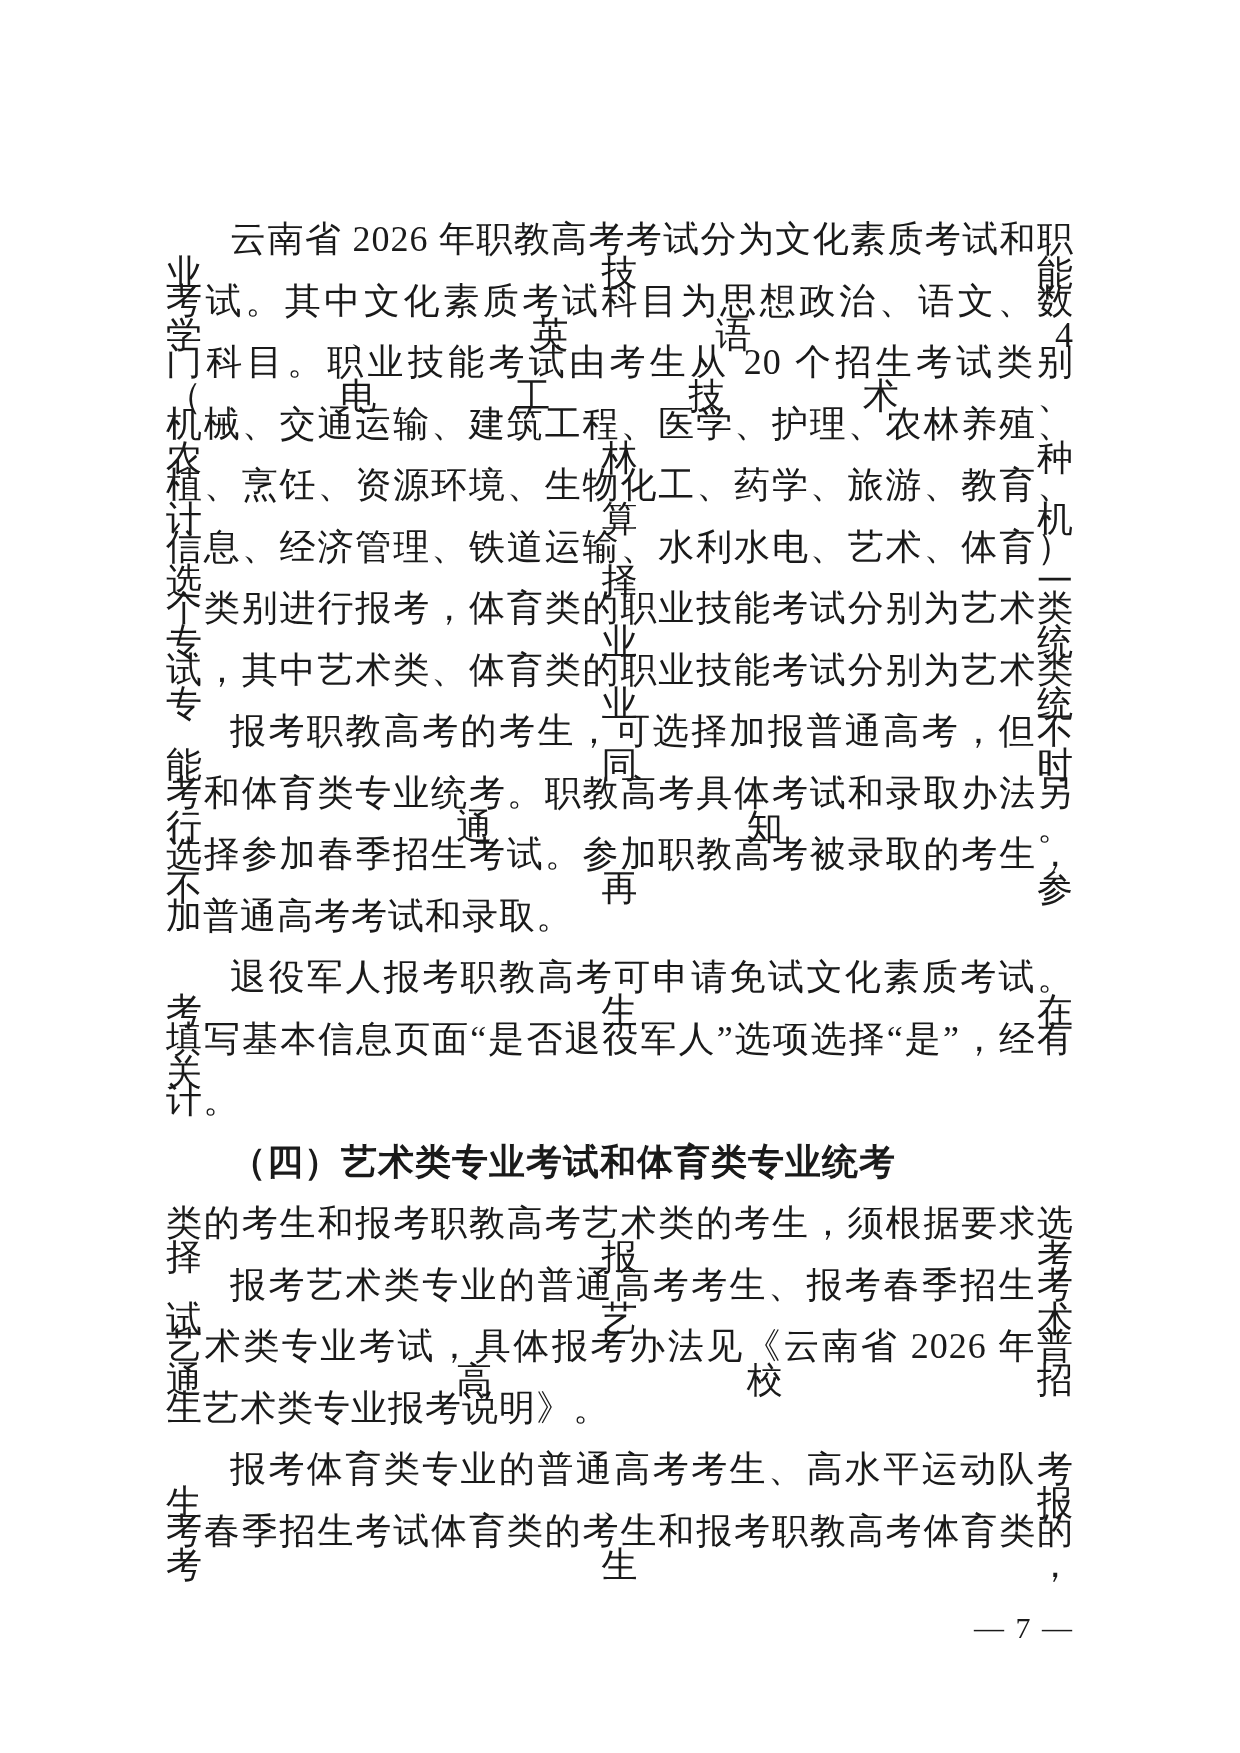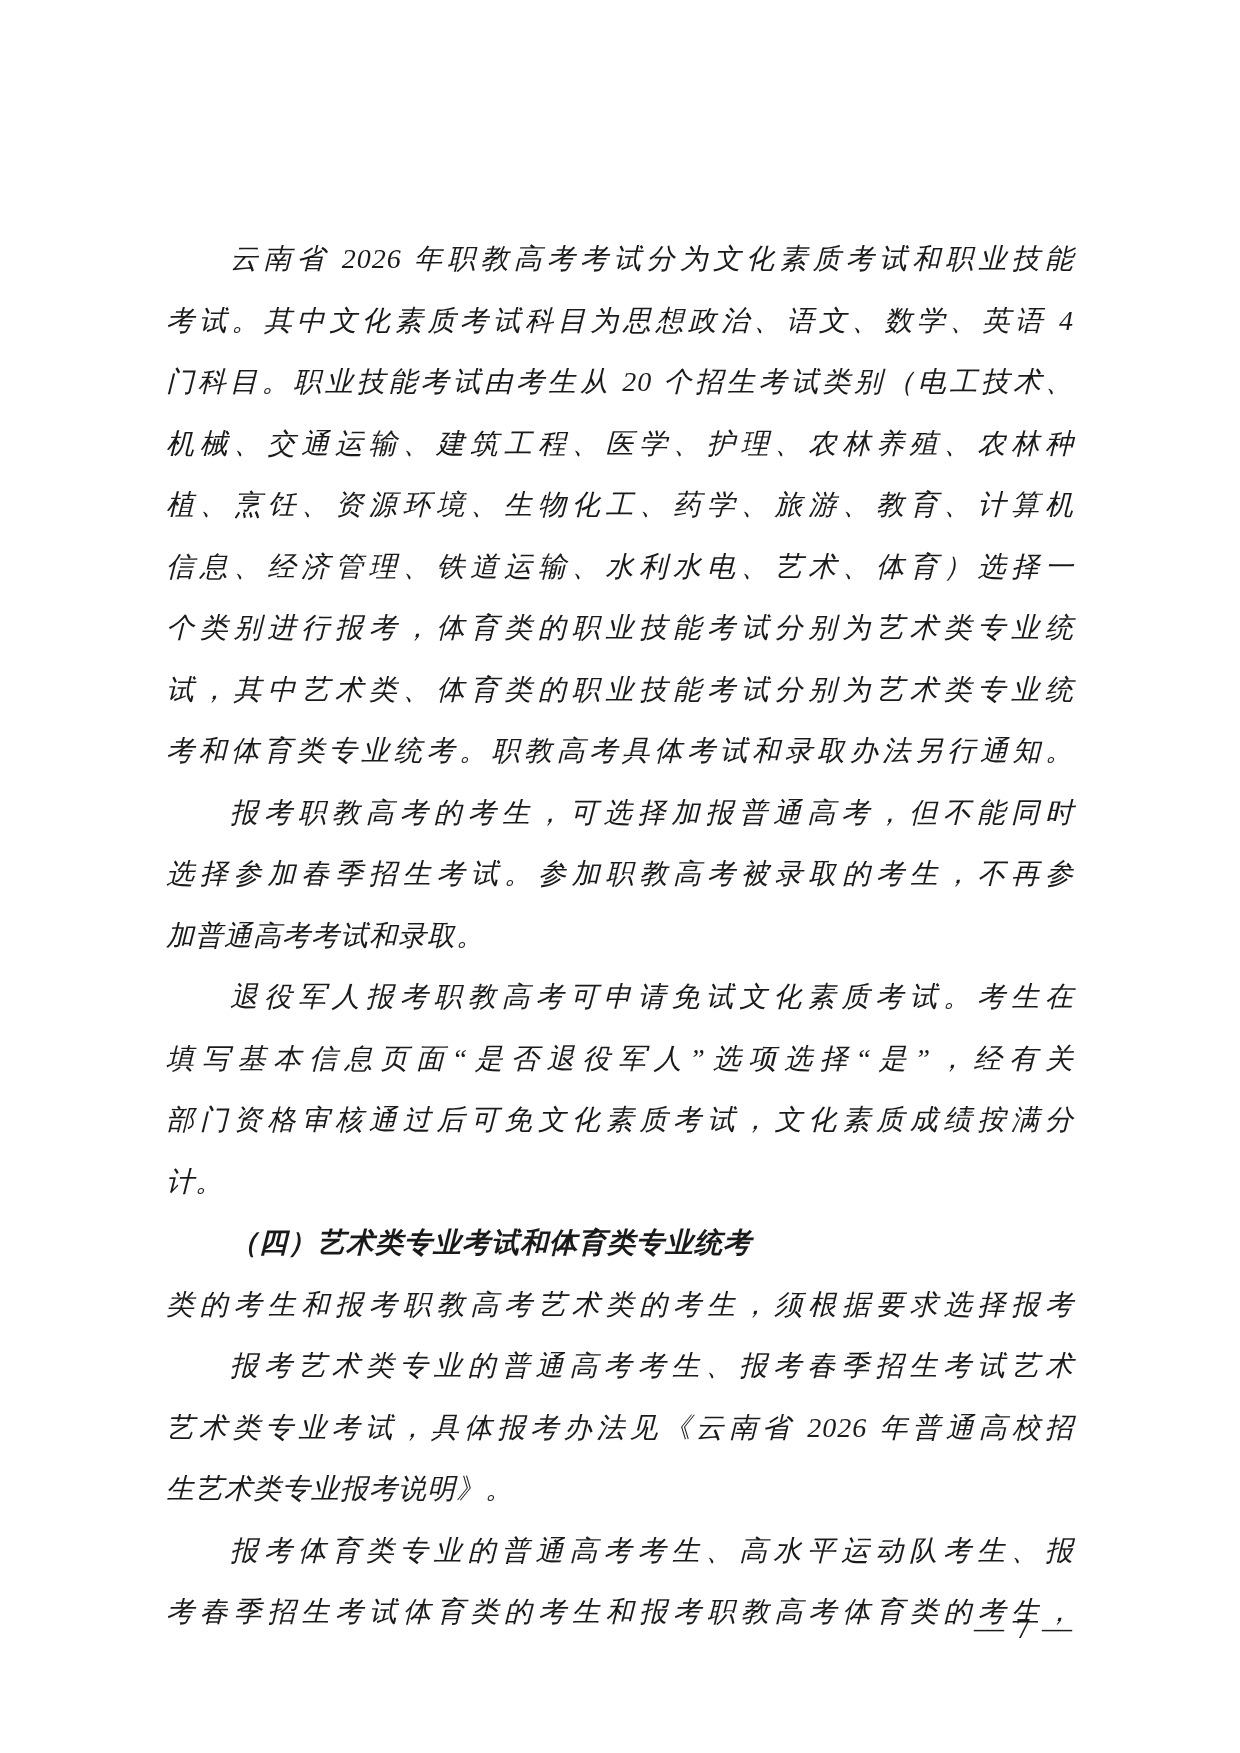--- a/index.html
+++ b/index.html
@@ -17,28 +17,27 @@
     color: #1a1a1a;
   }
   .text-block {
     position: absolute;
     left: 166px;
     top: 222px;
     width: 908px;
   }
   .line {
     height: 61.5px;
-    line-height: 73px;
-    font-size: 28px;
+    line-height: 34px;
+    font-size: 36px;
     letter-spacing: 1px;
     text-align: justify;
     text-align-last: justify;
     white-space: normal;
     overflow: visible;
-    font-style: italic;
   }
   .line.indent {
     text-indent: 64px;
   }
   .line.short {
     text-align: right;
     text-align-last: left;
   }
   .line.bold {
     font-weight: 700;
@@ -62,27 +61,26 @@
 <div class="page">
   <div class="text-block">
     <div class="line indent">云南省 2026 年职教高考考试分为文化素质考试和职业技能</div>
     <div class="line">考试。其中文化素质考试科目为思想政治、语文、数学、英语 4</div>
     <div class="line">门科目。职业技能考试由考生从 20 个招生考试类别（电工技术、</div>
     <div class="line">机械、交通运输、建筑工程、医学、护理、农林养殖、农林种</div>
     <div class="line">植、烹饪、资源环境、生物化工、药学、旅游、教育、计算机</div>
     <div class="line">信息、经济管理、铁道运输、水利水电、艺术、体育）选择一</div>
     <div class="line">个类别进行报考，体育类的职业技能考试分别为艺术类专业统</div>
     <div class="line">试，其中艺术类、体育类的职业技能考试分别为艺术类专业统</div>
+    <div class="line indent">报考职教高考的考生，可选择加报普通高考，但不能同时</div>
     <div class="line">考和体育类专业统考。职教高考具体考试和录取办法另行通知。</div>
-    <div class="line indent">报考职教高考的考生，可选择加报普通高考，但不能同时</div>
     <div class="line">选择参加春季招生考试。参加职教高考被录取的考生，不再参</div>
     <div class="line short">加普通高考考试和录取。</div>
     <div class="line indent">退役军人报考职教高考可申请免试文化素质考试。考生在</div>
     <div class="line">填写基本信息页面“是否退役军人”选项选择“是”，经有关</div>
-    <div class="line">部门资格审核通过后可免文化素质考试，文化素质成绩按满分</div>
     <div class="line short">计。</div>
     <div class="line indent short bold">（四）艺术类专业考试和体育类专业统考</div>
     <div class="line">类的考生和报考职教高考艺术类的考生，须根据要求选择报考</div>
     <div class="line indent">报考艺术类专业的普通高考考生、报考春季招生考试艺术</div>
     <div class="line">艺术类专业考试，具体报考办法见《云南省 2026 年普通高校招</div>
     <div class="line short">生艺术类专业报考说明》。</div>
     <div class="line indent">报考体育类专业的普通高考考生、高水平运动队考生、报</div>
     <div class="line">考春季招生考试体育类的考生和报考职教高考体育类的考生，</div>
   </div>
   <div class="footer">— 7 —</div>

